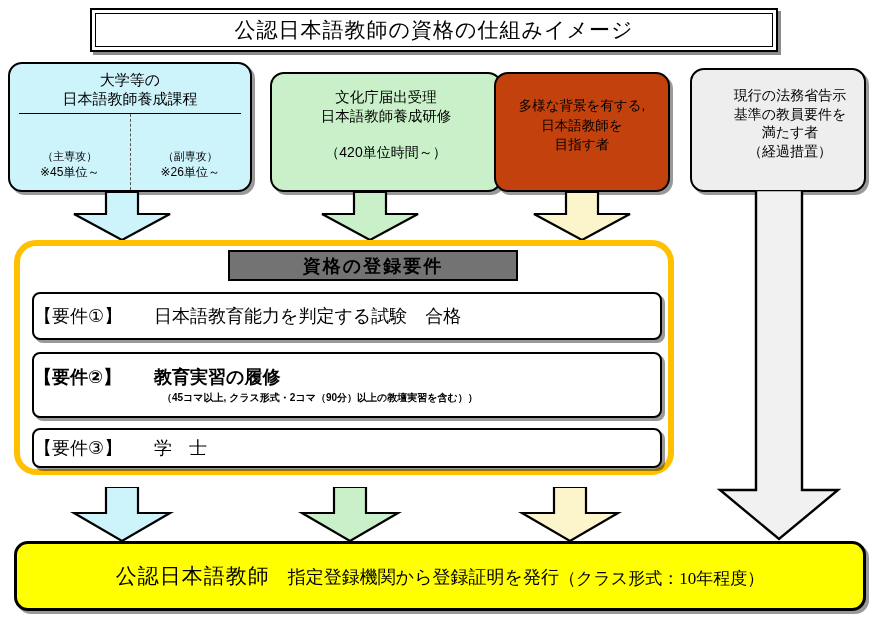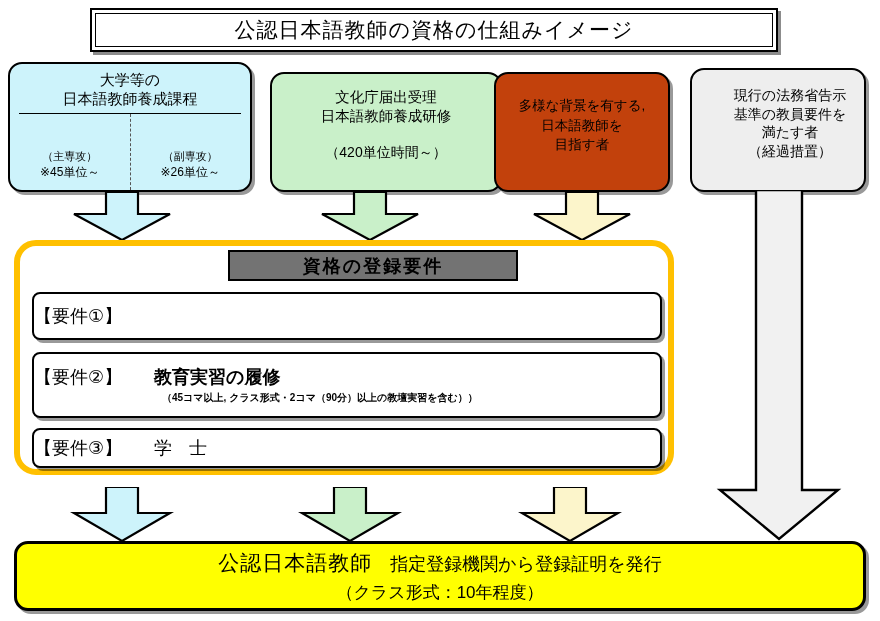--- a/index.html
+++ b/index.html
@@ -170,21 +170,21 @@
   #req-2 { left: 32px; top: 352px; width: 630px; height: 66px; }
   #req-3 { left: 32px; top: 428px; width: 630px; height: 40px; }
 
   .req-line {
     display: flex;
     align-items: baseline;
     white-space: nowrap;
   }
   .req-tag {
     font-size: 18px;
-    font-weight: normal;
+    font-weight: bold;
     min-width: 110px;
   }
   .req-body {
     font-size: 18px;
     font-weight: bold;
     margin-left: 10px;
   }
   #req-1 .req-tag, #req-1 .req-body { font-weight: normal; }
   #req-3 .req-tag, #req-3 .req-body { font-weight: normal; }
   #req-3 .req-body { letter-spacing: 6px; }
@@ -202,23 +202,24 @@
     left: 14px;
     top: 541px;
     width: 852px;
     height: 70px;
     background: #ffff00;
     border: 3px solid #000;
     border-radius: 14px;
     box-sizing: border-box;
     box-shadow: 3px 3px 0 rgba(0,0,0,0.40);
     display: flex;
-    flex-direction: column;
-    align-items: center;
-    justify-content: center;
+    flex-direction: row;
+    align-items: center;
+    justify-content: center;
+    font-family: Liberation Serif, serif;
   }
   .result-line1 {
     font-size: 21px;
     white-space: nowrap;
   }
   .result-line1 .res-main { letter-spacing: 1px; }
   .result-line1 .res-sub { font-size: 18px; margin-left: 18px; }
   .result-line2 {
     font-size: 17px;
     margin-top: 4px;
@@ -295,20 +296,21 @@
 
   <div id="requirements-container"></div>
 
   <div id="req-banner">
     <span>資格の登録要件</span>
   </div>
 
   <div class="req-item" id="req-1">
     <div class="req-line">
       <span class="req-tag">【要件①】</span>
+      <span class="req-body">日本語教育能力を判定する試験　合格</span>
     </div>
   </div>
 
   <div class="req-item" id="req-2">
     <div class="req-line">
       <span class="req-tag">【要件②】</span>
       <span class="req-body">教育実習の履修</span>
     </div>
     <div class="req-note">（45コマ以上, クラス形式・2コマ（90分）以上の教壇実習を含む））</div>
   </div>

